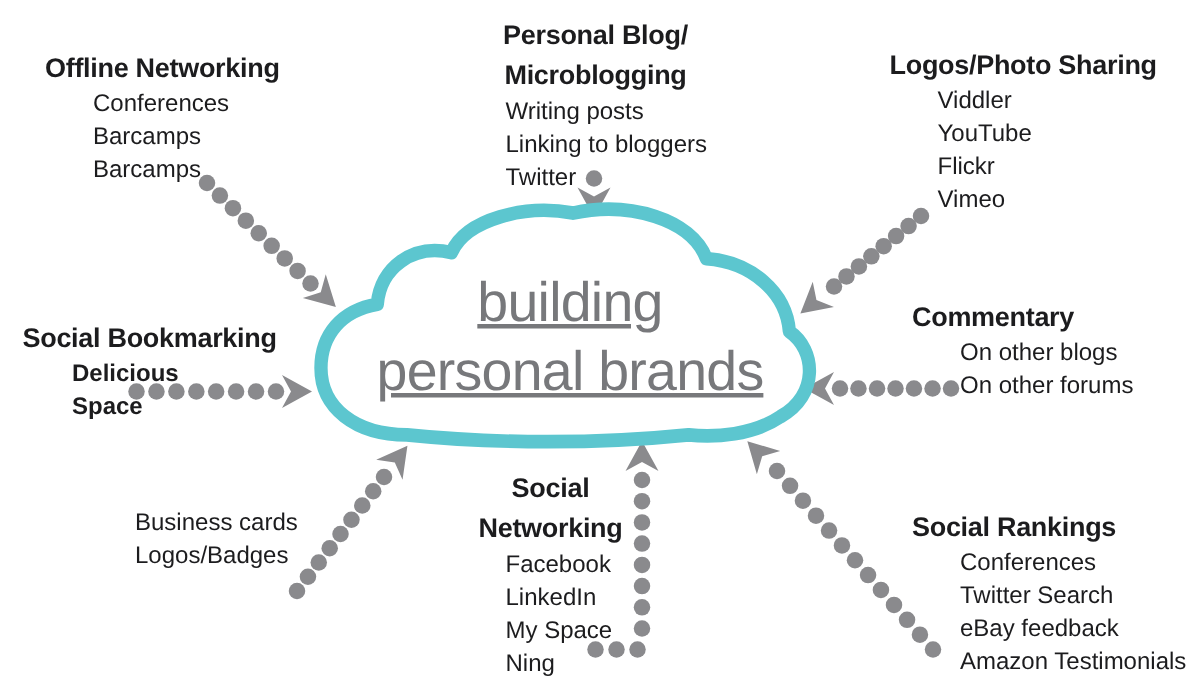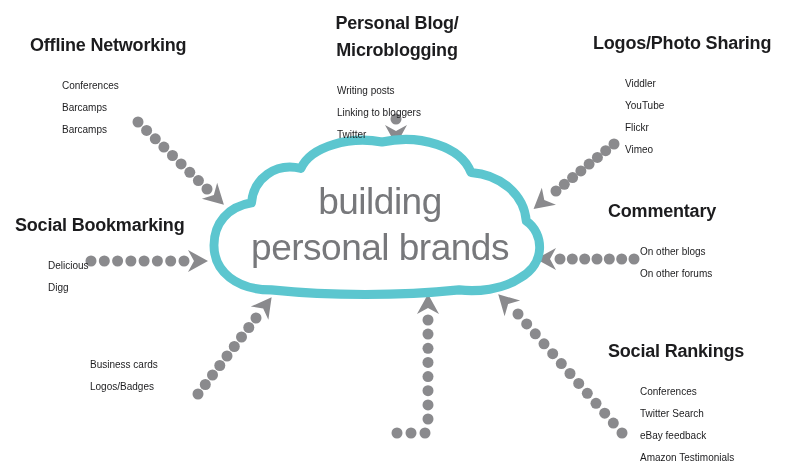--- a/index.html
+++ b/index.html
@@ -8,38 +8,38 @@
     font-family:"Liberation Sans",sans-serif;color:#1c1c1e;
   }
   #connector-layer{position:absolute;left:0;top:0;width:800px;height:465px;pointer-events:none;}
   
   .cloud{position:absolute;left:212px;top:138px;width:336px;height:160px;}
   .cloud svg{position:absolute;left:0;top:0;width:100%;height:100%;overflow:visible;}
   .cloud-text{
     position:absolute;left:0;top:0;width:100%;height:100%;
     display:flex;flex-direction:column;align-items:center;justify-content:center;
     padding-top:14px;box-sizing:border-box;
-    font-size:37px;line-height:46px;color:#77787b;letter-spacing:-0.5px;
+    font-size:37px;line-height:46px;color:#77787b;letter-spacing:-0.5px;text-decoration:underline;
   }
   
   .group{position:absolute;}
   .g-title{
     font-size:18px;line-height:27px;font-weight:700;letter-spacing:-0.2px;
     white-space:pre-line;color:#1c1c1e;
   }
-  .g-items{margin-top:16px;font-size:10px;line-height:22px;font-weight:400;}
+  .g-items{margin-top:0;font-size:16px;line-height:22px;font-weight:400;}
   .g-offline          {left:30px;  top:32px;}
   .g-offline  .g-items{padding-left:32px;}
   .g-blog             {left:318px; top:10px; width:158px;}
   .g-blog     .g-title{text-align:center;}
   .g-blog     .g-items{padding-left:19px;}
   .g-video            {left:593px; top:30px;}
   .g-video    .g-items{padding-left:32px;}
   .g-bookmark         {left:15px;  top:212px;}
-  .g-bookmark .g-items{padding-left:33px;}
+  .g-bookmark .g-items{padding-left:33px;font-weight:bold;}
   .g-comment          {left:608px; top:198px;}
   .g-comment  .g-items{padding-left:32px;}
   .g-objects          {left:58px;  top:338px;}
   .g-objects  .g-items{padding-left:32px;}
   .g-network          {left:308px; top:312px; width:118px;}
   .g-network  .g-title{text-align:center;}
   .g-network  .g-items{padding-left:29px;}
   .g-rank             {left:608px; top:338px;}
   .g-rank     .g-items{padding-left:32px;}
 </style>
@@ -186,39 +186,48 @@
       <div class="item">YouTube</div>
       <div class="item">Flickr</div>
       <div class="item">Vimeo</div>
     </div>
   </div>
 
   <div class="group g-bookmark">
     <div class="g-title">Social Bookmarking</div>
     <div class="g-items">
       <div class="item">Delicious</div>
-      <div class="item">Digg</div>
+      <div class="item">Space</div>
     </div>
   </div>
 
   <div class="group g-comment">
     <div class="g-title">Commentary</div>
     <div class="g-items">
       <div class="item">On other blogs</div>
       <div class="item">On other forums</div>
     </div>
   </div>
 
   <div class="group g-objects">
     <div class="g-items">
       <div class="item">Business cards</div>
       <div class="item">Logos/Badges</div>
     </div>
   </div>
 
+  <div class="group g-network">
+    <div class="g-title">Social Networking</div>
+    <div class="g-items">
+      <div class="item">Facebook</div>
+      <div class="item">LinkedIn</div>
+      <div class="item">My Space</div>
+      <div class="item">Ning</div>
+    </div>
+  </div>
 
   <div class="group g-rank">
     <div class="g-title">Social Rankings</div>
     <div class="g-items">
       <div class="item">Conferences</div>
       <div class="item">Twitter Search</div>
       <div class="item">eBay feedback</div>
       <div class="item">Amazon Testimonials</div>
     </div>
   </div>

